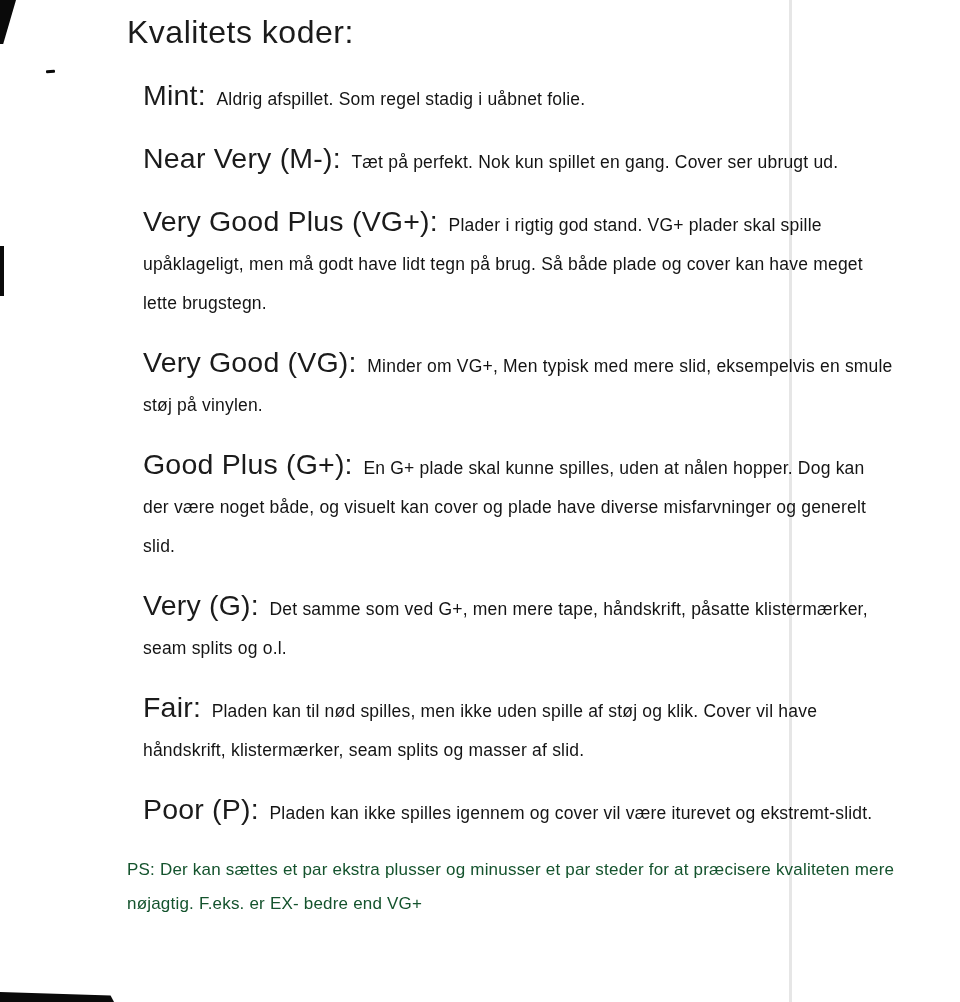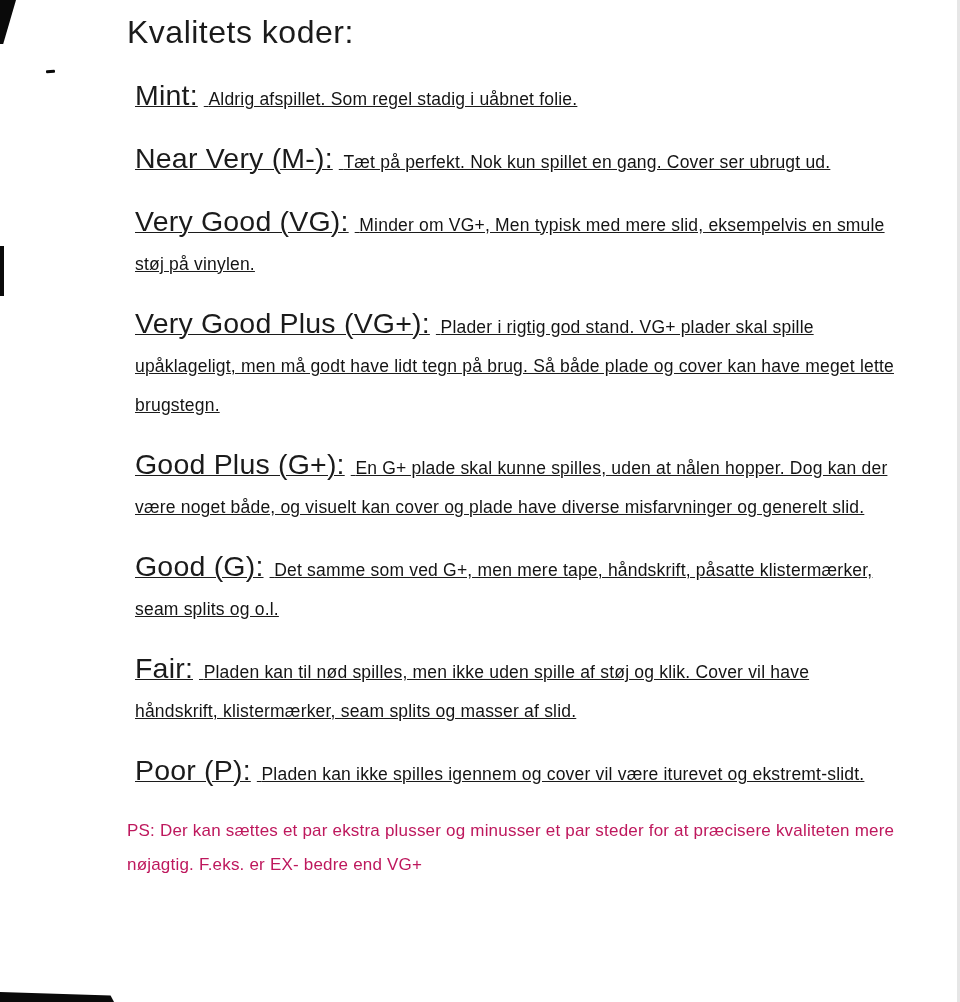--- a/index.html
+++ b/index.html
@@ -6,62 +6,61 @@
     margin: 0;
     padding: 0;
     background: #ffffff;
     width: 960px;
     height: 1002px;
     overflow: hidden;
     font-family: "Liberation Sans", "DejaVu Sans", sans-serif;
   }
   .page {
     position: relative;
-    width: 960px;
+    width: 792px;
     height: 1002px;
     background: #ffffff;
     color: #1c1c1c;
   }
   .content {
     position: absolute;
     top: 10px;
     left: 127px;
     width: 768px;
   }
   h1.doc-title {
     margin: 0 0 22px 0;
     font-size: 32px;
     font-weight: 400;
     letter-spacing: 0.5px;
     color: #1b1b1b;
     line-height: 44px;
   }
   p.entry {
-    margin: 0 0 20px 8px;
+    margin: 0 0 20px 16px;
     line-height: 39px;
     letter-spacing: 0.2px;
-    text-decoration: underline;
   }
   .term {
     font-size: 28.5px;
     font-weight: 400;
     color: #1b1b1b;
     margin-right: 6px;
   }
   .desc {
     font-size: 17.5px;
     font-weight: 400;
     color: #141414;
   }
   p.ps {
     margin: 2px 0 0 0;
     font-size: 17px;
     line-height: 34px;
     letter-spacing: 0.2px;
-    color: #be185d;
+    color: #14532d;
   }
   
   .artifact { position: absolute; background: #0a0a0a; }
   .corner-mark {
     left: 0; top: 0;
     width: 16px; height: 44px;
     clip-path: polygon(0 0, 100% 0, 20% 100%, 0 100%);
   }
   .dash-mark {
     left: 46px; top: 70px;
@@ -104,36 +103,36 @@
       <span class="desc">Aldrig afspillet. Som regel stadig i uåbnet folie.</span>
     </p>
 
     <p class="entry">
       <span class="term">Near Very (M-):</span>
       <span class="desc">Tæt på perfekt. Nok kun spillet en gang. Cover ser ubrugt ud.</span>
     </p>
 
 
     <p class="entry">
-      <span class="term">Very Good (VG):</span>
-      <span class="desc">Minder om VG+, Men typisk med mere slid, eksempelvis en smule støj på vinylen.</span>
+      <span class="term">Very Good Plus (VG+):</span>
+      <span class="desc">Plader i rigtig god stand. VG+ plader skal spille upåklageligt, men må godt have lidt tegn på brug. Så både plade og cover kan have meget lette brugstegn.</span>
     </p>
 
     <p class="entry">
-      <span class="term">Very Good Plus (VG+):</span>
-      <span class="desc">Plader i rigtig god stand. VG+ plader skal spille upåklageligt, men må godt have lidt tegn på brug. Så både plade og cover kan have meget lette brugstegn.</span>
+      <span class="term">Very Good (VG):</span>
+      <span class="desc">Minder om VG+, Men typisk med mere slid, eksempelvis en smule støj på vinylen.</span>
     </p>
 
     <p class="entry">
       <span class="term">Good Plus (G+):</span>
       <span class="desc">En G+ plade skal kunne spilles, uden at nålen hopper. Dog kan der være noget både, og visuelt kan cover og plade have diverse misfarvninger og generelt slid.</span>
     </p>
 
     <p class="entry">
-      <span class="term">Good (G):</span>
+      <span class="term">Very (G):</span>
       <span class="desc">Det samme som ved G+, men mere tape, håndskrift, påsatte klistermærker, seam splits og o.l.</span>
     </p>
 
     <p class="entry">
       <span class="term">Fair:</span>
       <span class="desc">Pladen kan til nød spilles, men ikke uden spille af støj og klik. Cover vil have håndskrift, klistermærker, seam splits og masser af slid.</span>
     </p>
 
     <p class="entry">
       <span class="term">Poor (P):</span>

